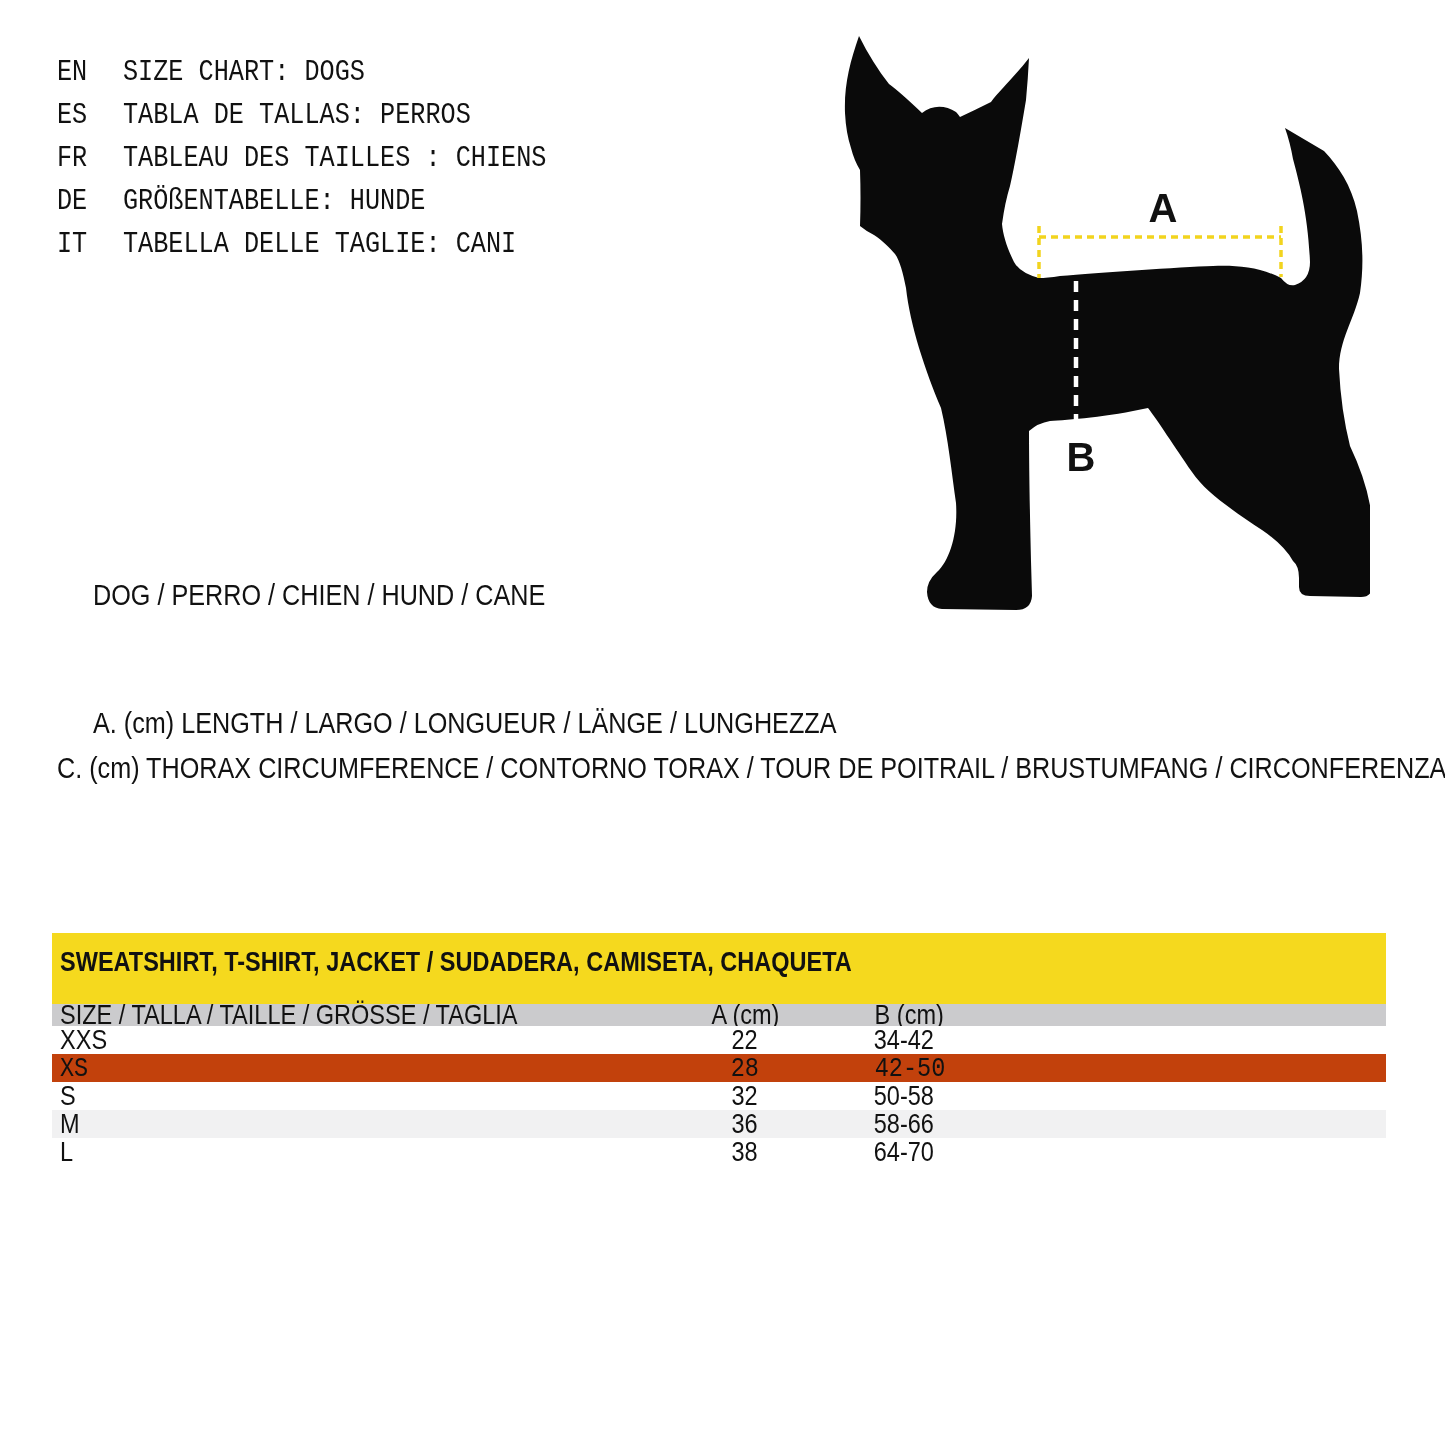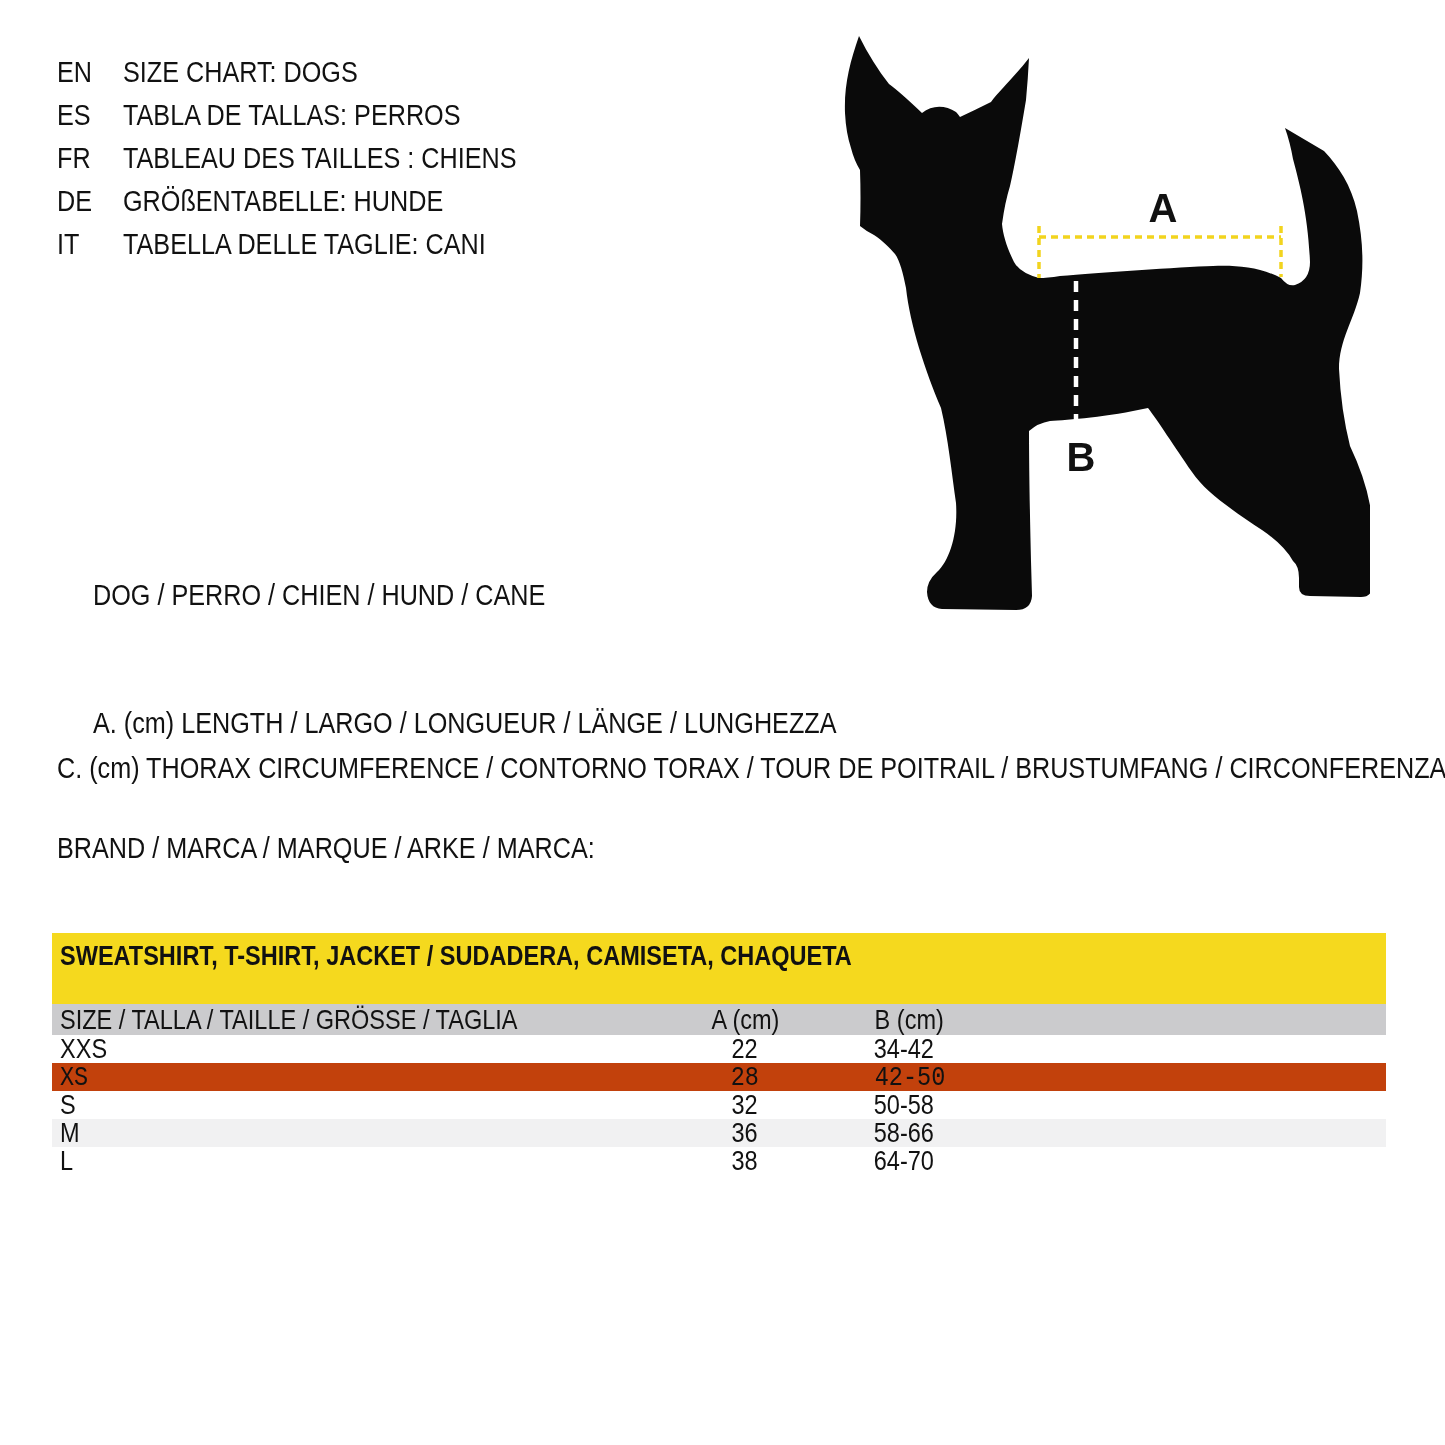--- a/index.html
+++ b/index.html
@@ -6,39 +6,39 @@
   .canvas{
     position:relative;width:1445px;height:1445px;background:#fff;
     font-family:"Liberation Sans",sans-serif;color:#111;overflow:hidden;
   }
   
   .cond{display:inline-block;transform:scaleX(0.84);transform-origin:0 50%;white-space:nowrap;}
   .cond-c{transform-origin:50% 50%;}
 
   
   .lang-list{position:absolute;left:57px;top:50px;}
-  .lang-row{display:flex;height:43px;align-items:center;font-size:30px;}
+  .lang-row{display:flex;height:43px;align-items:center;font-size:30px;font-family:Liberation Mono, monospace;}
   .lang-code{width:66px;}
 
   
   .dog-svg{position:absolute;left:840px;top:30px;width:530px;height:590px;}
   .meas-label{font-family:"Liberation Sans",sans-serif;font-weight:bold;font-size:40px;fill:#111;}
 
   
   .caption{position:absolute;left:57px;top:578px;font-size:30px;line-height:34px;margin-left:36px;}
   .meas-a{position:absolute;left:57px;top:706px;font-size:30px;line-height:34px;margin-left:36px;}
   .meas-c{position:absolute;left:57px;top:751px;font-size:30px;line-height:34px;}
   .brand{position:absolute;left:57px;top:831px;font-size:30px;line-height:34px;}
 
   
   .size-table{position:absolute;left:52px;top:933px;width:1334px;}
-  .tbl-title{height:71px;padding:6px 0 0 8px;box-sizing:border-box;}
+  .tbl-title{height:71px;padding:12px 0 0 8px;box-sizing:border-box;}
   .tbl-title .line{display:block;line-height:34px;font-size:28px;font-weight:bold;}
   .trow{position:relative;height:28px;}
-  .thead{height:31px;}
+  .thead{height:22px;}
   .c1{position:absolute;left:8px;top:0;height:100%;display:flex;align-items:center;font-size:28px;}
   .c2{position:absolute;left:593px;width:200px;top:0;height:100%;display:flex;align-items:center;justify-content:center;font-size:28px;}
   .c3{position:absolute;left:816px;width:200px;top:0;height:100%;display:flex;align-items:center;justify-content:flex-start;font-size:28px;}
 </style>
 </head>
 <body>
 
 <div class="canvas">
 
   <div class="lang-list">
@@ -133,23 +133,20 @@
 
   <div class="caption">
     <span class="cond">DOG / PERRO / CHIEN / HUND / CANE</span>
   </div>
   <div class="meas-a">
     <span class="cond">A. (cm) LENGTH / LARGO / LONGUEUR / LÄNGE / LUNGHEZZA</span>
   </div>
   <div class="meas-c">
     <span class="cond">C. (cm) THORAX CIRCUMFERENCE / CONTORNO TORAX / TOUR DE POITRAIL / BRUSTUMFANG / CIRCONFERENZA TORACE</span>
   </div>
-  <div class="brand">
-    <span class="cond">BRAND / MARCA / MARQUE / ARKE / MARCA:</span>
-  </div>
 
   <div class="size-table">
     <div class="tbl-title" style="background: rgb(245, 217, 30);">
       <span class="line"><span class="cond">SWEATSHIRT, T-SHIRT, JACKET / SUDADERA, CAMISETA, CHAQUETA</span></span>
     </div>
     <div class="trow thead" style="background: rgb(203, 203, 205);">
       <div class="c1">
           <span class="cond">SIZE / TALLA / TAILLE / GRÖSSE / TAGLIA</span>
         </div>
       <div class="c2">

